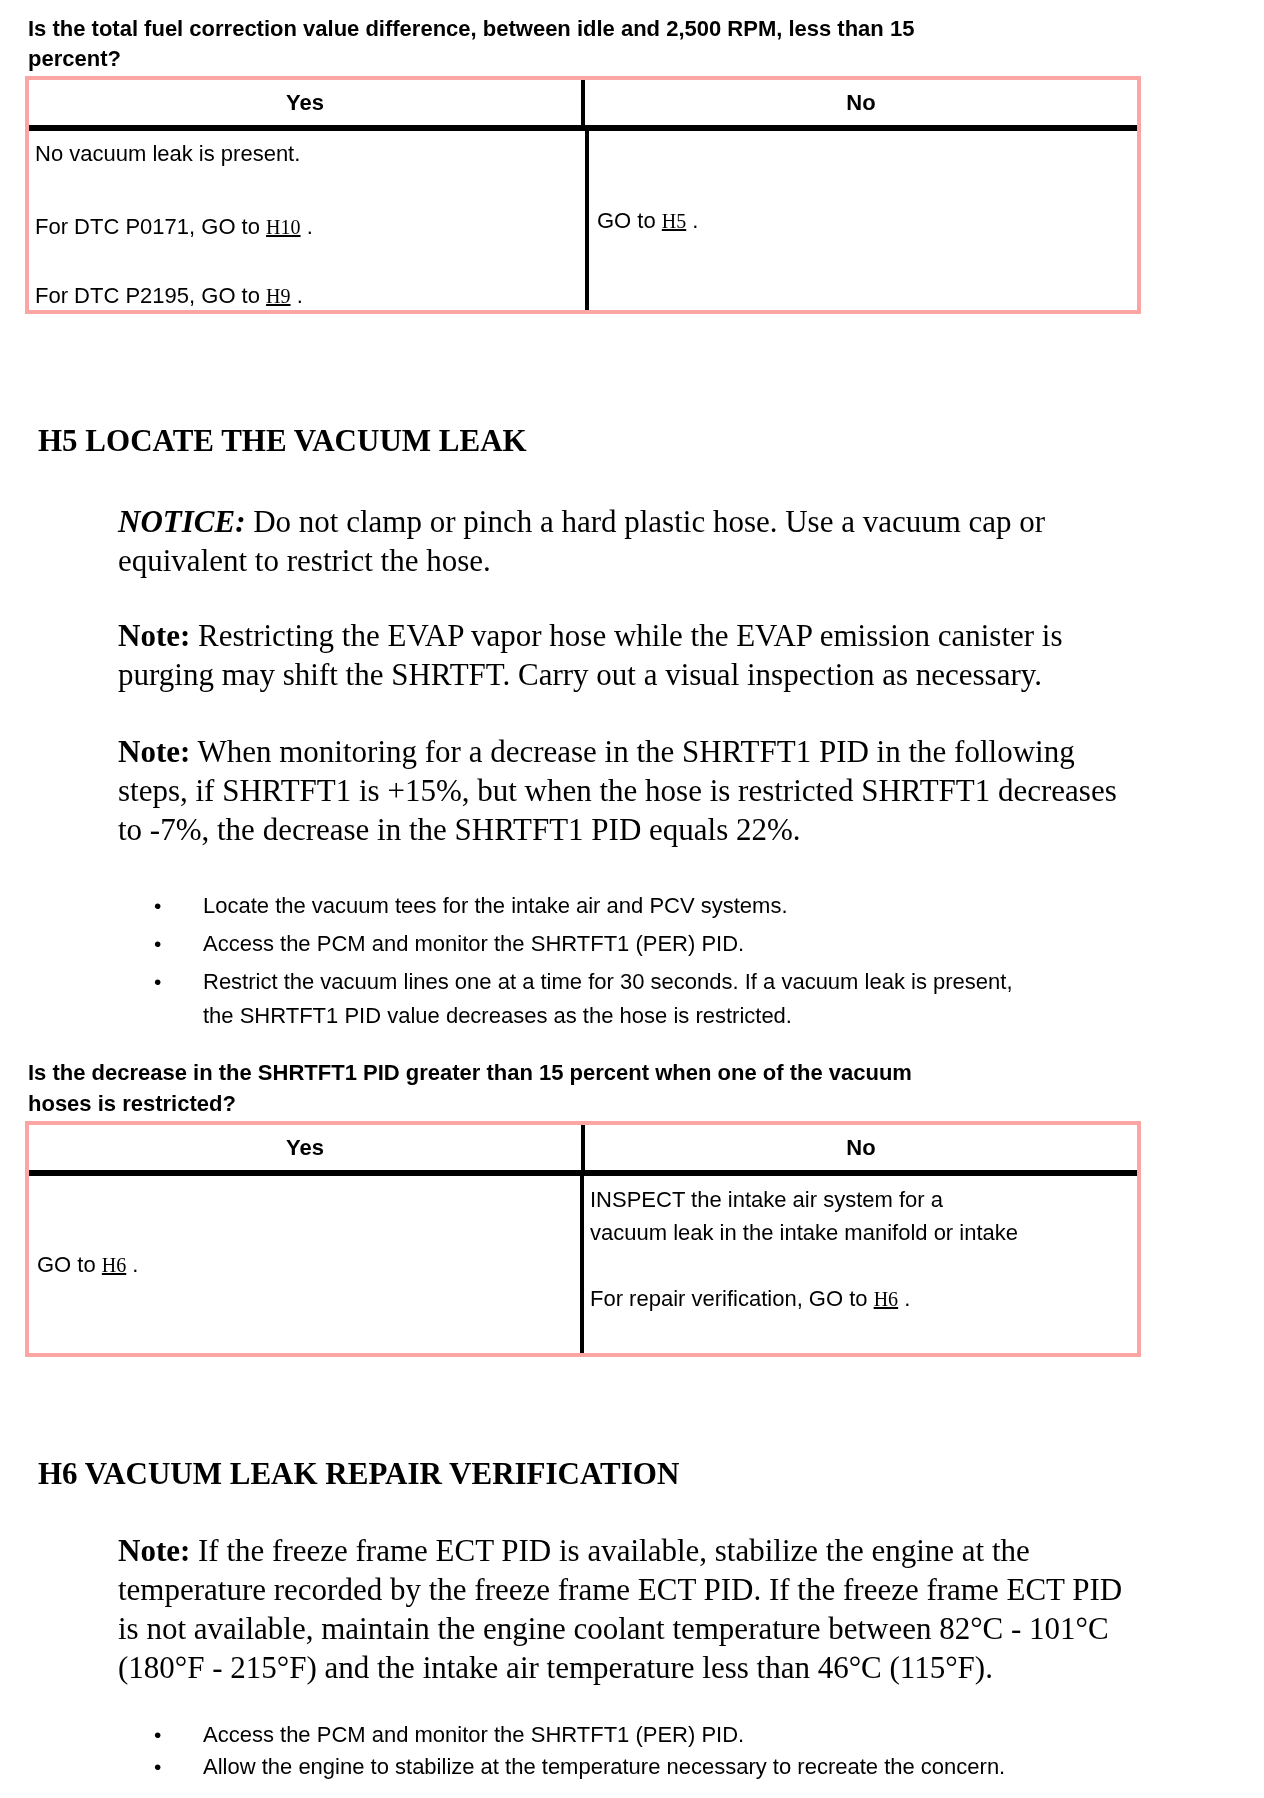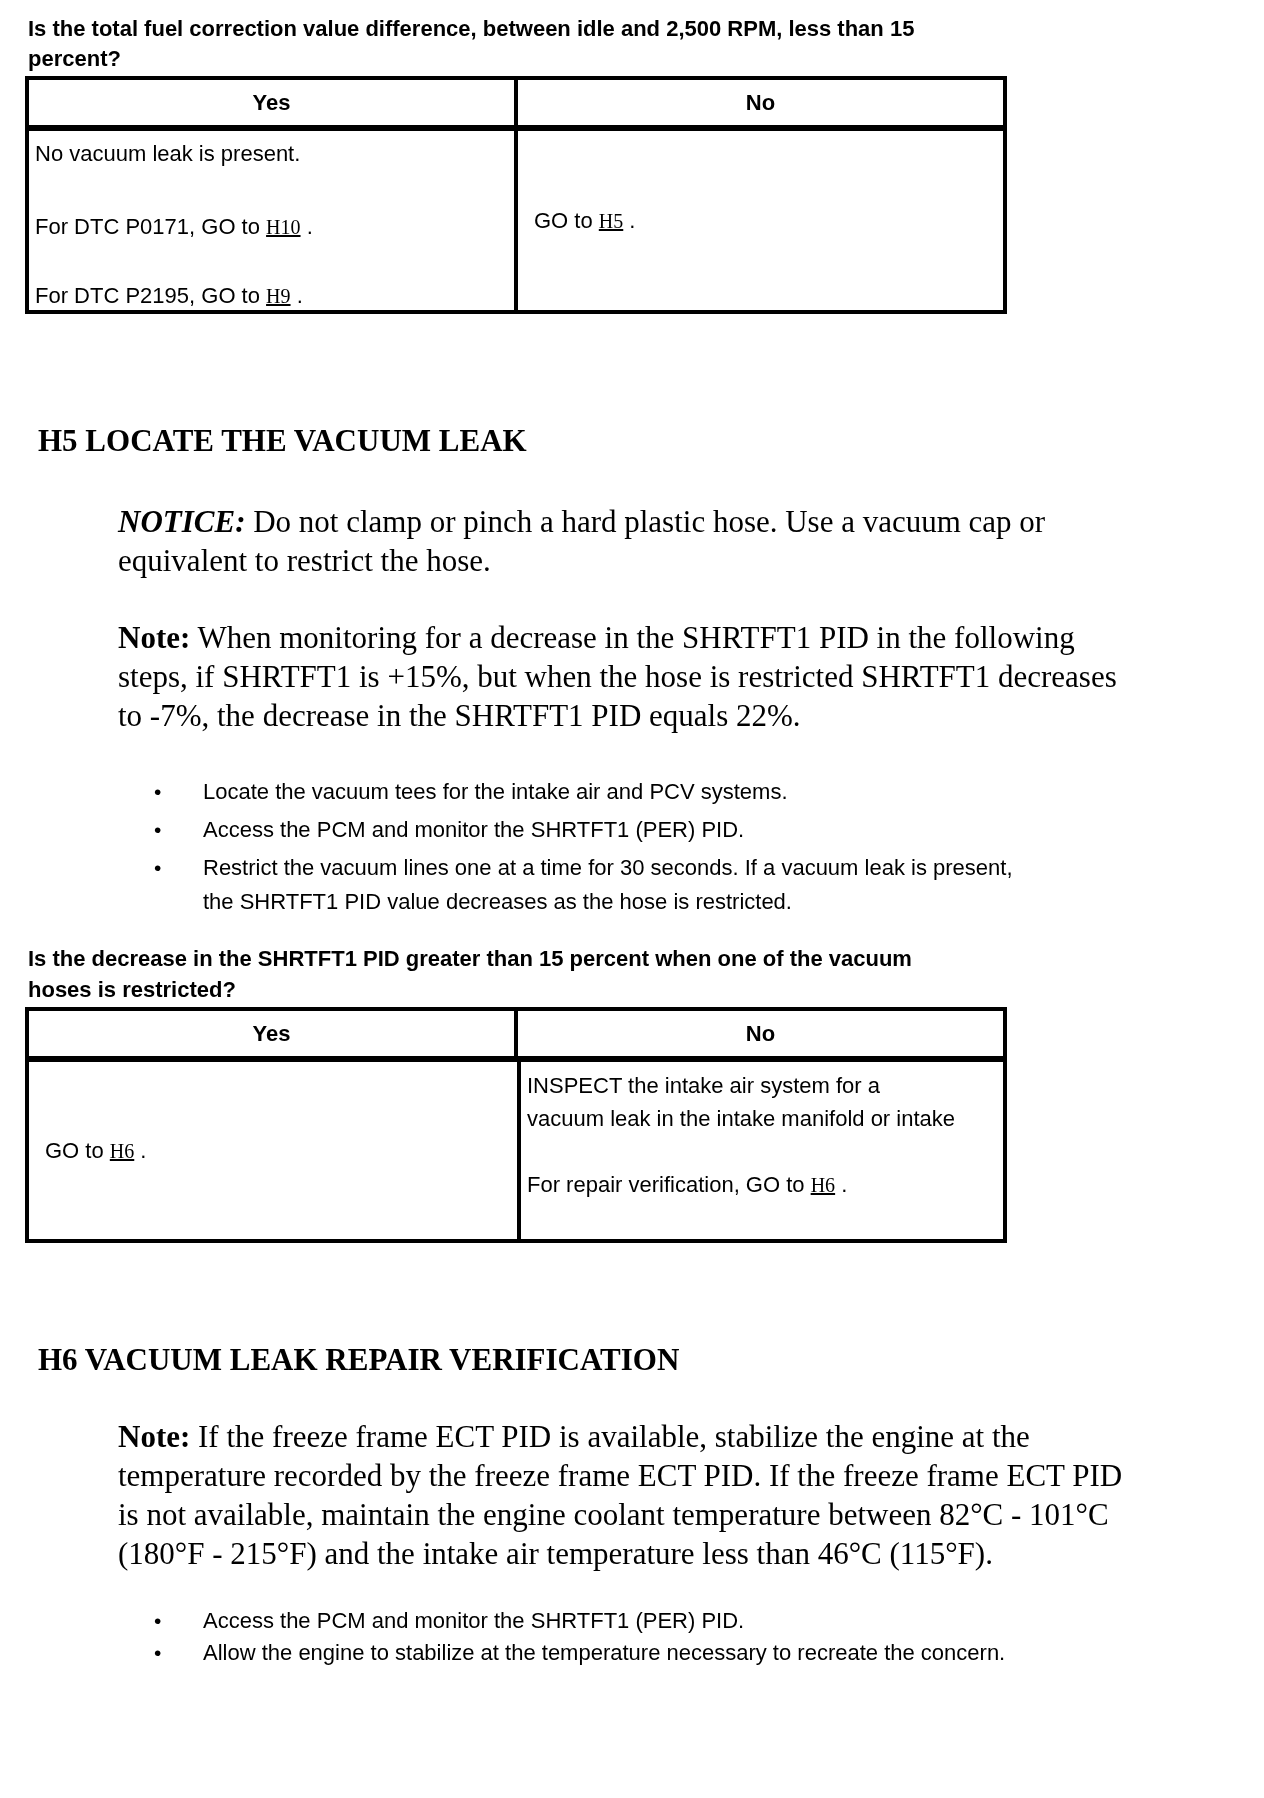--- a/index.html
+++ b/index.html
@@ -10,34 +10,34 @@
     overflow:hidden;
     font-family:"Liberation Sans",sans-serif;
   }
   
   .q{font-weight:bold;font-size:22px;line-height:30px;margin-left:28px;}
   .q1{padding-top:14px;}
   .q2{margin-top:24px;line-height:31px;}
 
   
   .dtable{
-    margin-left:25px;width:982px;box-sizing:border-box;
-    border:4px solid #000000;font-size:22px;background:#fff;
+    margin-left:25px;width:1116px;box-sizing:border-box;
+    border:4px solid #fca5a5;font-size:22px;background:#fff;
   }
   .thead{display:flex;border-bottom:6px solid #000;}
   .th{flex:1 1 0;text-align:center;font-weight:bold;padding:9px 0;line-height:27px;}
   .th + .th{border-left:4px solid #000;}
   .tbody{display:flex;align-items:stretch;min-height:177px;}
   .td{flex:1 1 0;min-width:0;box-sizing:border-box;}
   .td + .td{border-left:4px solid #000;}
   .td p{margin:0;line-height:27px;}
   .yes1{padding:9px 10px 0 6px;}
   .yes1 .p1{margin-bottom:46px;}
   .yes1 .p2{margin-bottom:41px;}
-  .cellcenter{display:flex;align-items:center;padding-left:16px;}
+  .cellcenter{display:flex;align-items:center;padding-left:8px;}
   .no2{padding:7px 4px 0 6px;}
   .no2 .pline{line-height:33px;}
   .no2 .p2{margin-top:33px;line-height:33px;}
 
   
   .doclink{
     font-family:"Liberation Serif",serif;font-size:20px;
     text-decoration:underline;color:#000;cursor:pointer;
   }
 
@@ -100,20 +100,24 @@
     </div>
   </div>
 
   <h2 class="hdg mt-h5">H5 LOCATE THE VACUUM LEAK</h2>
 
   <div class="note mt-notice">
     <div><span class="nlab italic">NOTICE:</span><span> Do not clamp or pinch a hard plastic hose. Use a vacuum cap or</span></div>
     <div>equivalent to restrict the hose.</div>
   </div>
 
+  <div class="note mt-n1">
+    <div><span class="nlab">Note:</span><span> Restricting the EVAP vapor hose while the EVAP emission canister is</span></div>
+    <div>purging may shift the SHRTFT. Carry out a visual inspection as necessary.</div>
+  </div>
 
   <div class="note mt-n2">
     <div><span class="nlab">Note:</span><span> When monitoring for a decrease in the SHRTFT1 PID in the following</span></div>
     <div>steps, if SHRTFT1 is +15%, but when the hose is restricted SHRTFT1 decreases</div>
     <div>to -7%, the decrease in the SHRTFT1 PID equals 22%.</div>
   </div>
 
   <div class="blist b1">
     <div class="li">
       <span class="bm">•</span>

